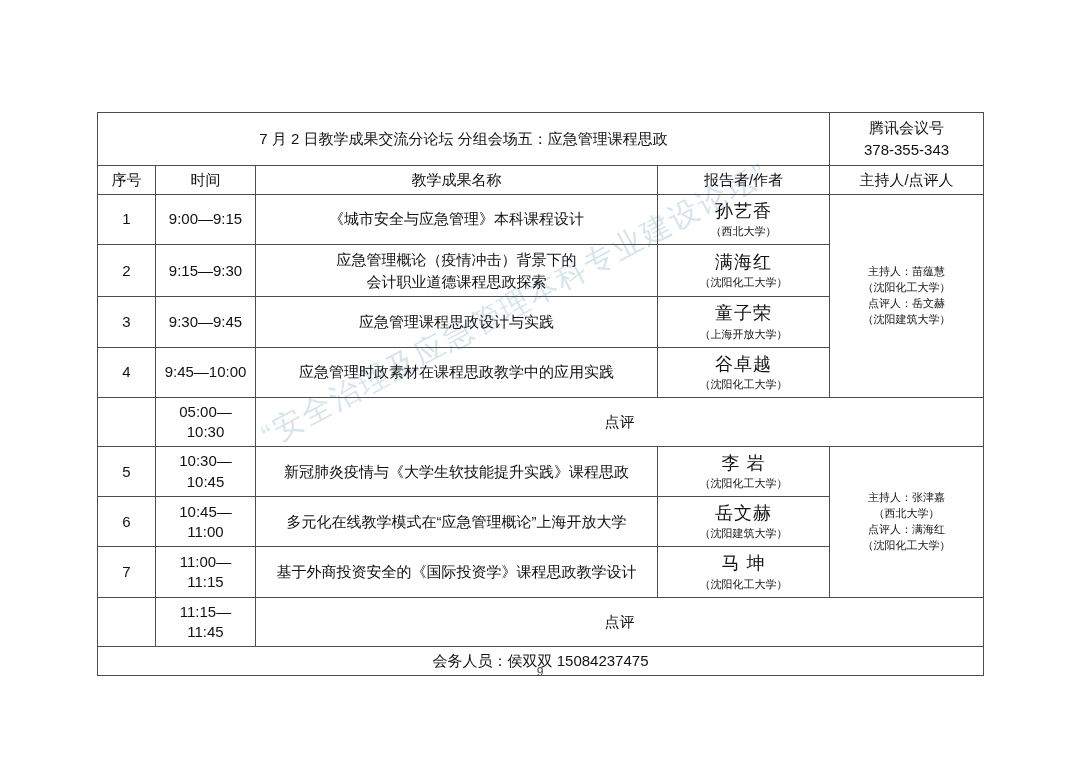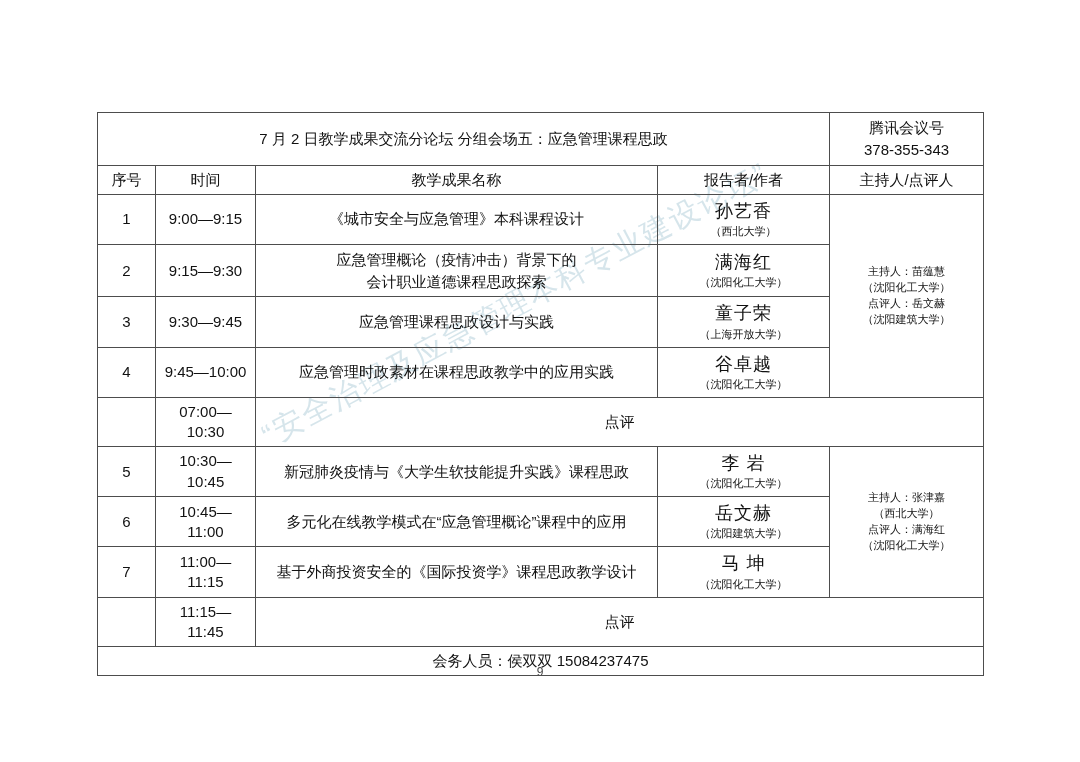--- a/index.html
+++ b/index.html
@@ -211,21 +211,21 @@
           <td>9:45—10:00</td>
           <td>应急管理时政素材在课程思政教学中的应用实践</td>
           <td>
             <span class="name">谷卓越</span>
             <span class="sub">（沈阳化工大学）</span>
           </td>
         </tr>
 
         <tr>
           <td class="shaded"></td>
-          <td class="shaded">07:00—10:30</td>
+          <td class="shaded">05:00—10:30</td>
           <td class="shaded" colspan="3">点评</td>
         </tr>
 
         <tr>
           <td>5</td>
           <td>10:30—10:45</td>
           <td>新冠肺炎疫情与《大学生软技能提升实践》课程思政</td>
           <td>
             <span class="name">李  岩</span>
             <span class="sub">（沈阳化工大学）</span>
@@ -234,21 +234,21 @@
             <span class="sub">主持人：张津嘉</span>
             <span class="sub">（西北大学）</span>
             <span class="sub">点评人：满海红</span>
             <span class="sub">（沈阳化工大学）</span>
           </td>
         </tr>
 
         <tr>
           <td>6</td>
           <td>10:45—11:00</td>
-          <td>多元化在线教学模式在“应急管理概论”课程中的应用</td>
+          <td>多元化在线教学模式在“应急管理概论”上海开放大学</td>
           <td>
             <span class="name">岳文赫</span>
             <span class="sub">（沈阳建筑大学）</span>
           </td>
         </tr>
 
         <tr>
           <td>7</td>
           <td>11:00—11:15</td>
           <td>基于外商投资安全的《国际投资学》课程思政教学设计</td>

